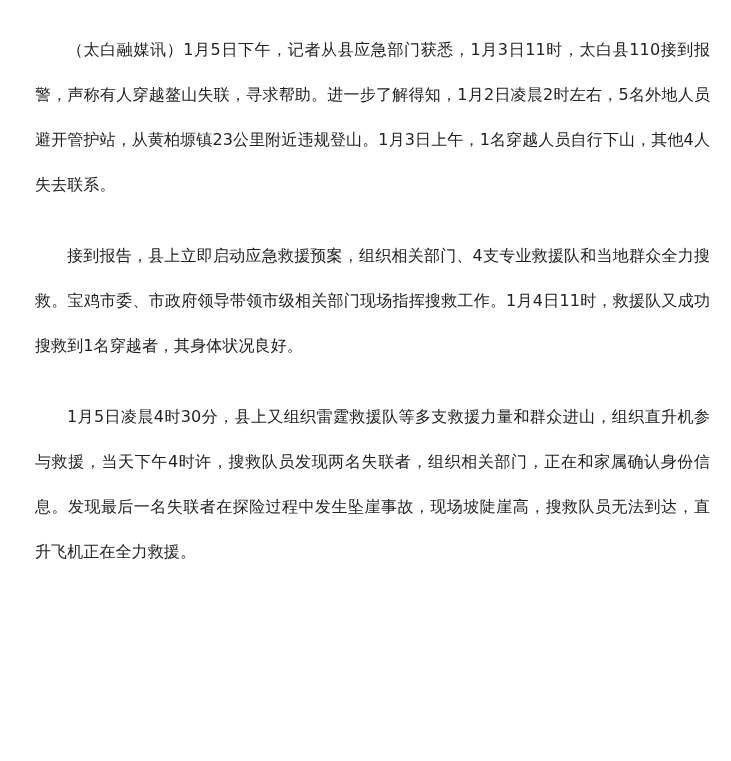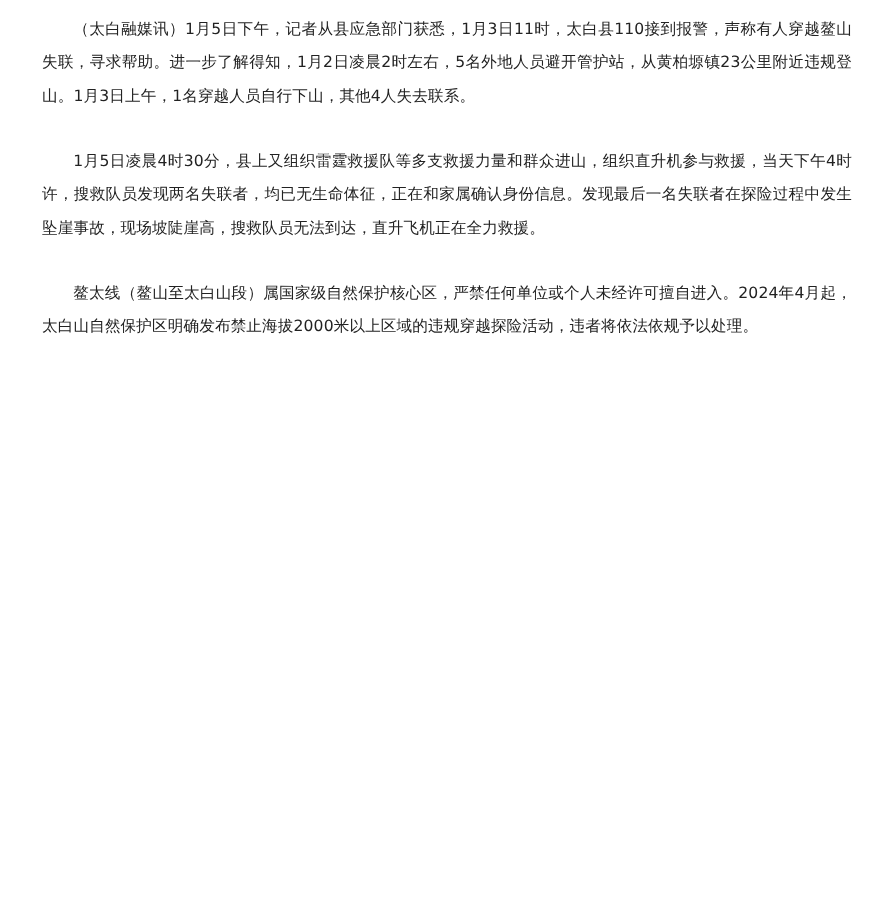--- a/index.html
+++ b/index.html
@@ -14,32 +14,32 @@
     font-family: "DejaVu Sans", "Liberation Sans", sans-serif;
     color: #222222;
   }
   .article {
     position: relative;
     padding: 11px 21px 0 35px;
     box-sizing: border-box;
     width: 731px;
   }
   .para {
-    margin: 0 0 26px 0;
-    font-size: 13px;
-    line-height: 28px;
+    margin: 16px 0 26px 0;
+    font-size: 16px;
+    line-height: 45px;
     text-indent: 2em;
     text-align: justify;
     letter-spacing: 0.1px;
   }
   .para.bold {
     font-weight: bold;
     margin-top: 30px;
   }
 </style>
 </head>
 <body>
 
 <div class="article">
   <p class="para">（太白融媒讯）1月5日下午，记者从县应急部门获悉，1月3日11时，太白县110接到报警，声称有人穿越鳌山失联，寻求帮助。进一步了解得知，1月2日凌晨2时左右，5名外地人员避开管护站，从黄柏塬镇23公里附近违规登山。1月3日上午，1名穿越人员自行下山，其他4人失去联系。</p>
-  <p class="para">1月5日凌晨4时30分，县上又组织雷霆救援队等多支救援力量和群众进山，组织直升机参与救援，当天下午4时许，搜救队员发现两名失联者，均已无生命体征，正在和家属确认身份信息。发现最后一名失联者在探险过程中发生坠崖事故，现场坡陡崖高，搜救队员无法到达，直升飞机正在全力救援。</p>
-  <p class="para">鳌太线（鳌山至太白山段）属国家级自然保护核心区，严禁任何单位或个人未经许可擅自进入。2024年4月起，太白山自然保护区明确发布禁止海拔2000米以上区域的违规穿越探险活动，违者将依法依规予以处理。</p>
+  <p class="para">接到报告，县上立即启动应急救援预案，组织相关部门、4支专业救援队和当地群众全力搜救。宝鸡市委、市政府领导带领市级相关部门现场指挥搜救工作。1月4日11时，救援队又成功搜救到1名穿越者，其身体状况良好。</p>
+  <p class="para">1月5日凌晨4时30分，县上又组织雷霆救援队等多支救援力量和群众进山，组织直升机参与救援，当天下午4时许，搜救队员发现两名失联者，组织相关部门，正在和家属确认身份信息。发现最后一名失联者在探险过程中发生坠崖事故，现场坡陡崖高，搜救队员无法到达，直升飞机正在全力救援。</p>
 </div>
 
 </body></html>

